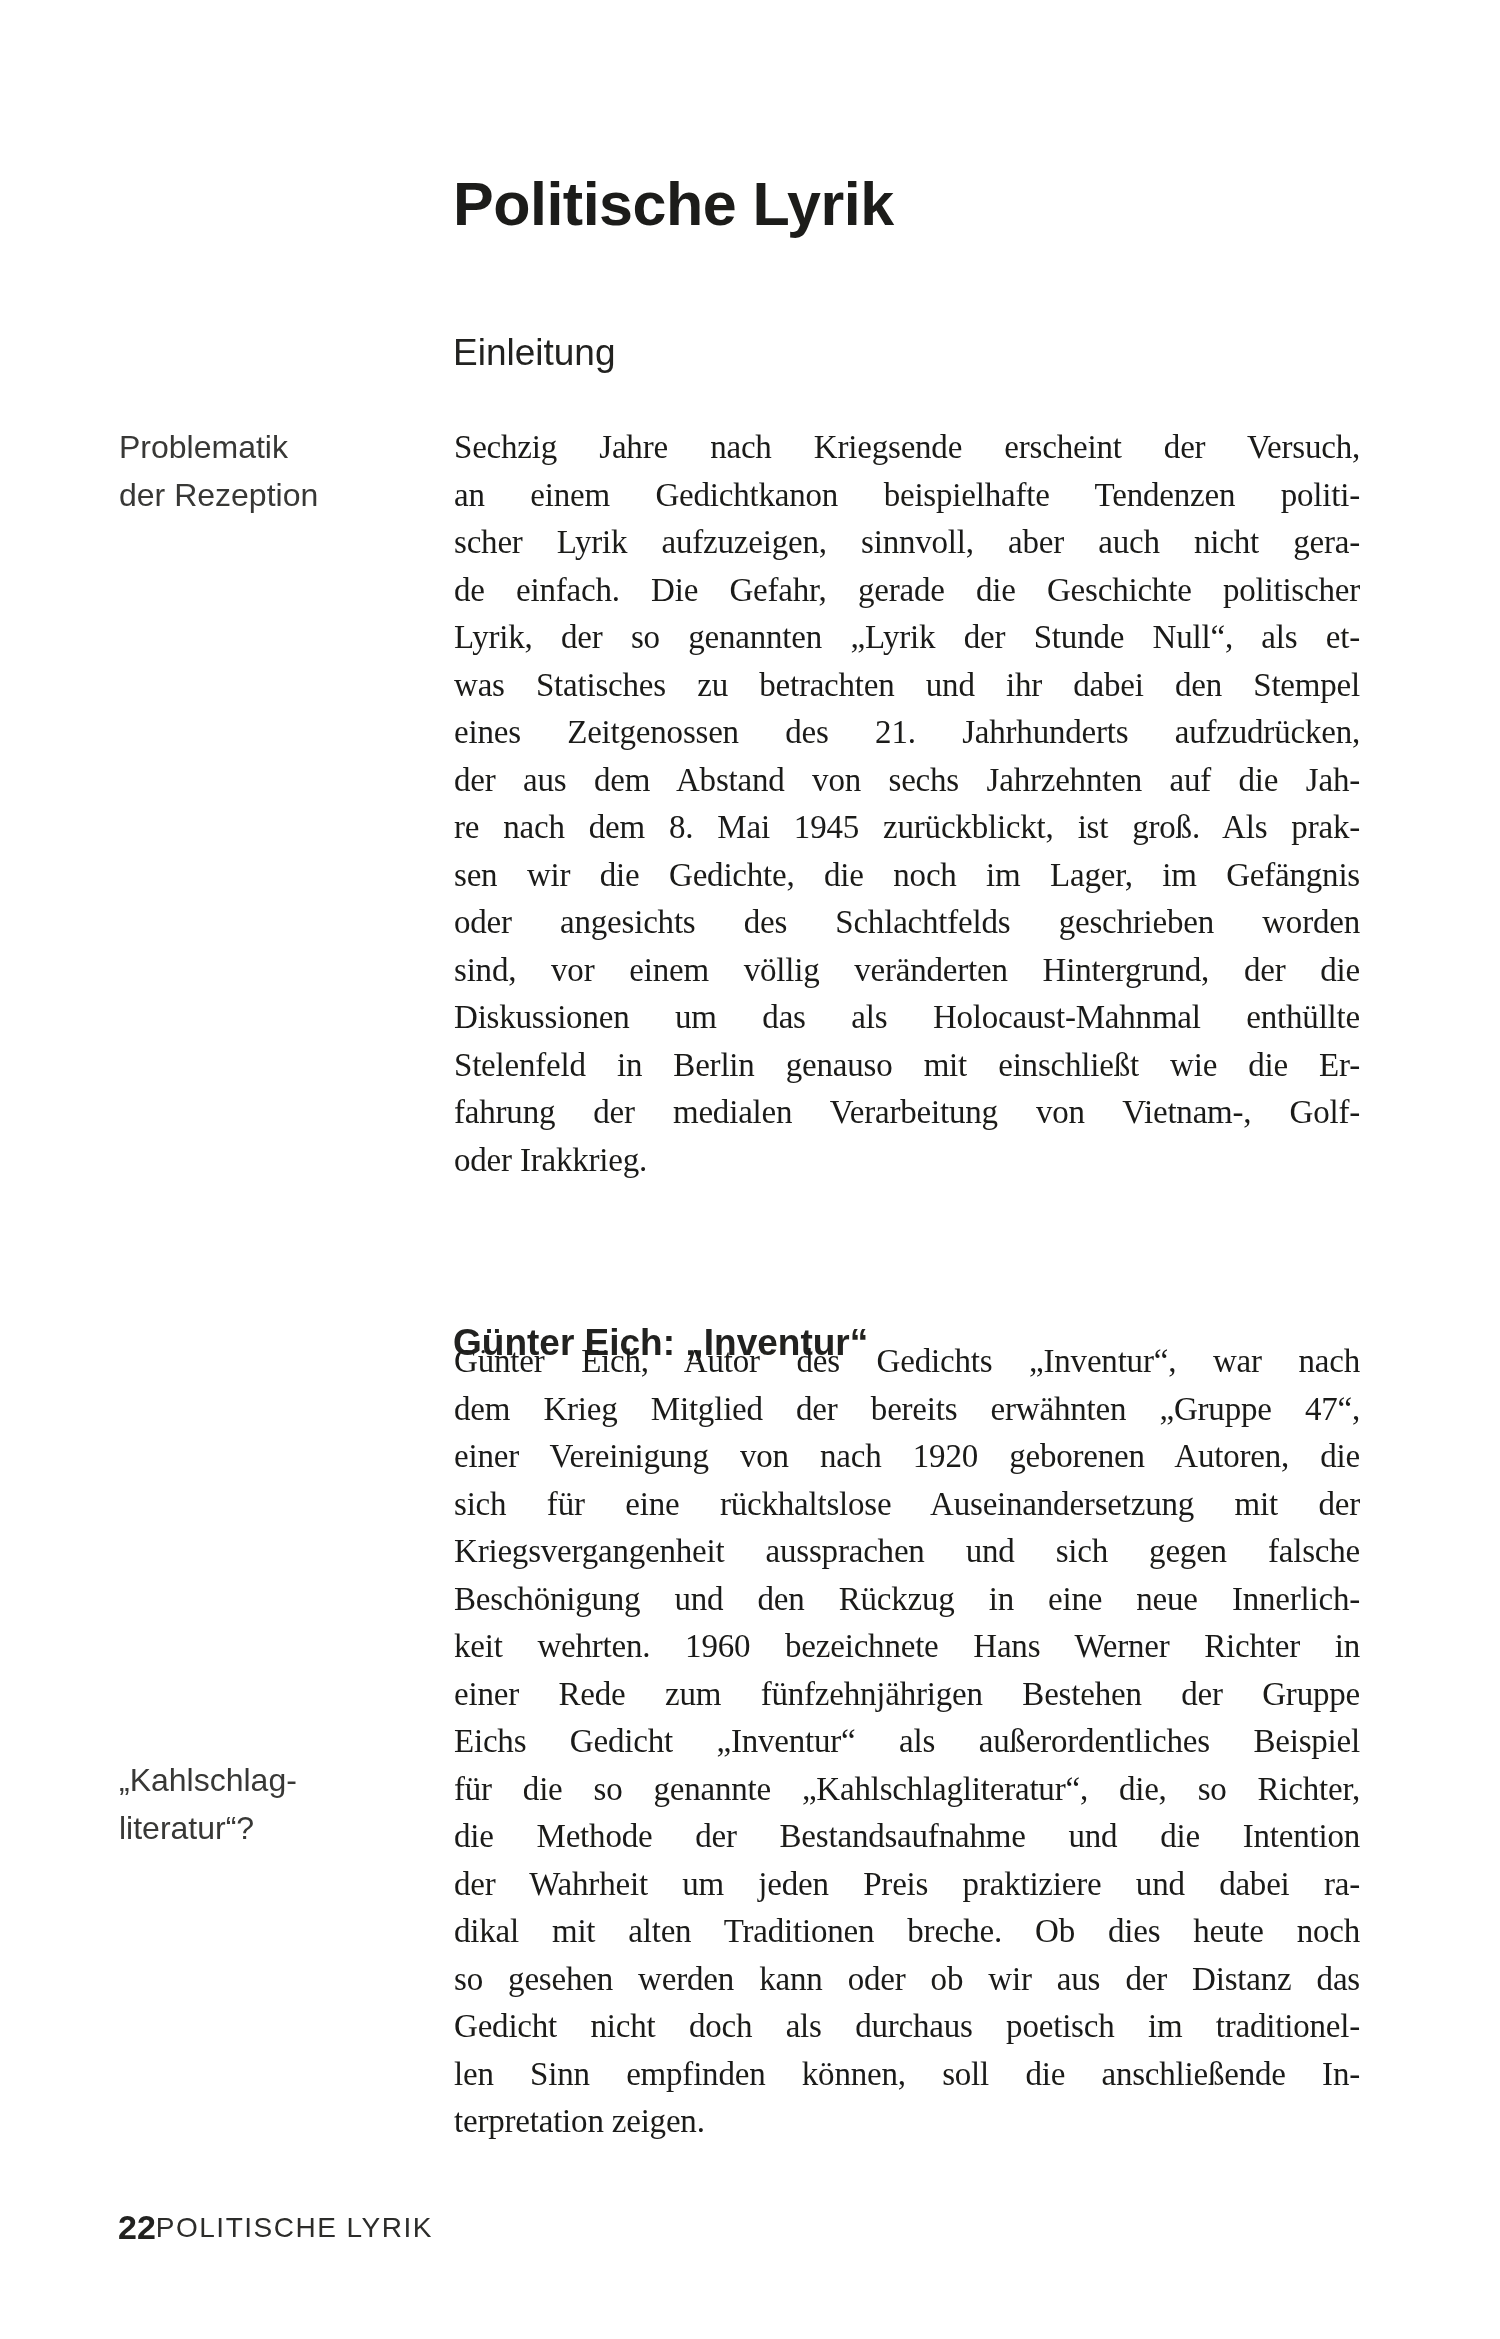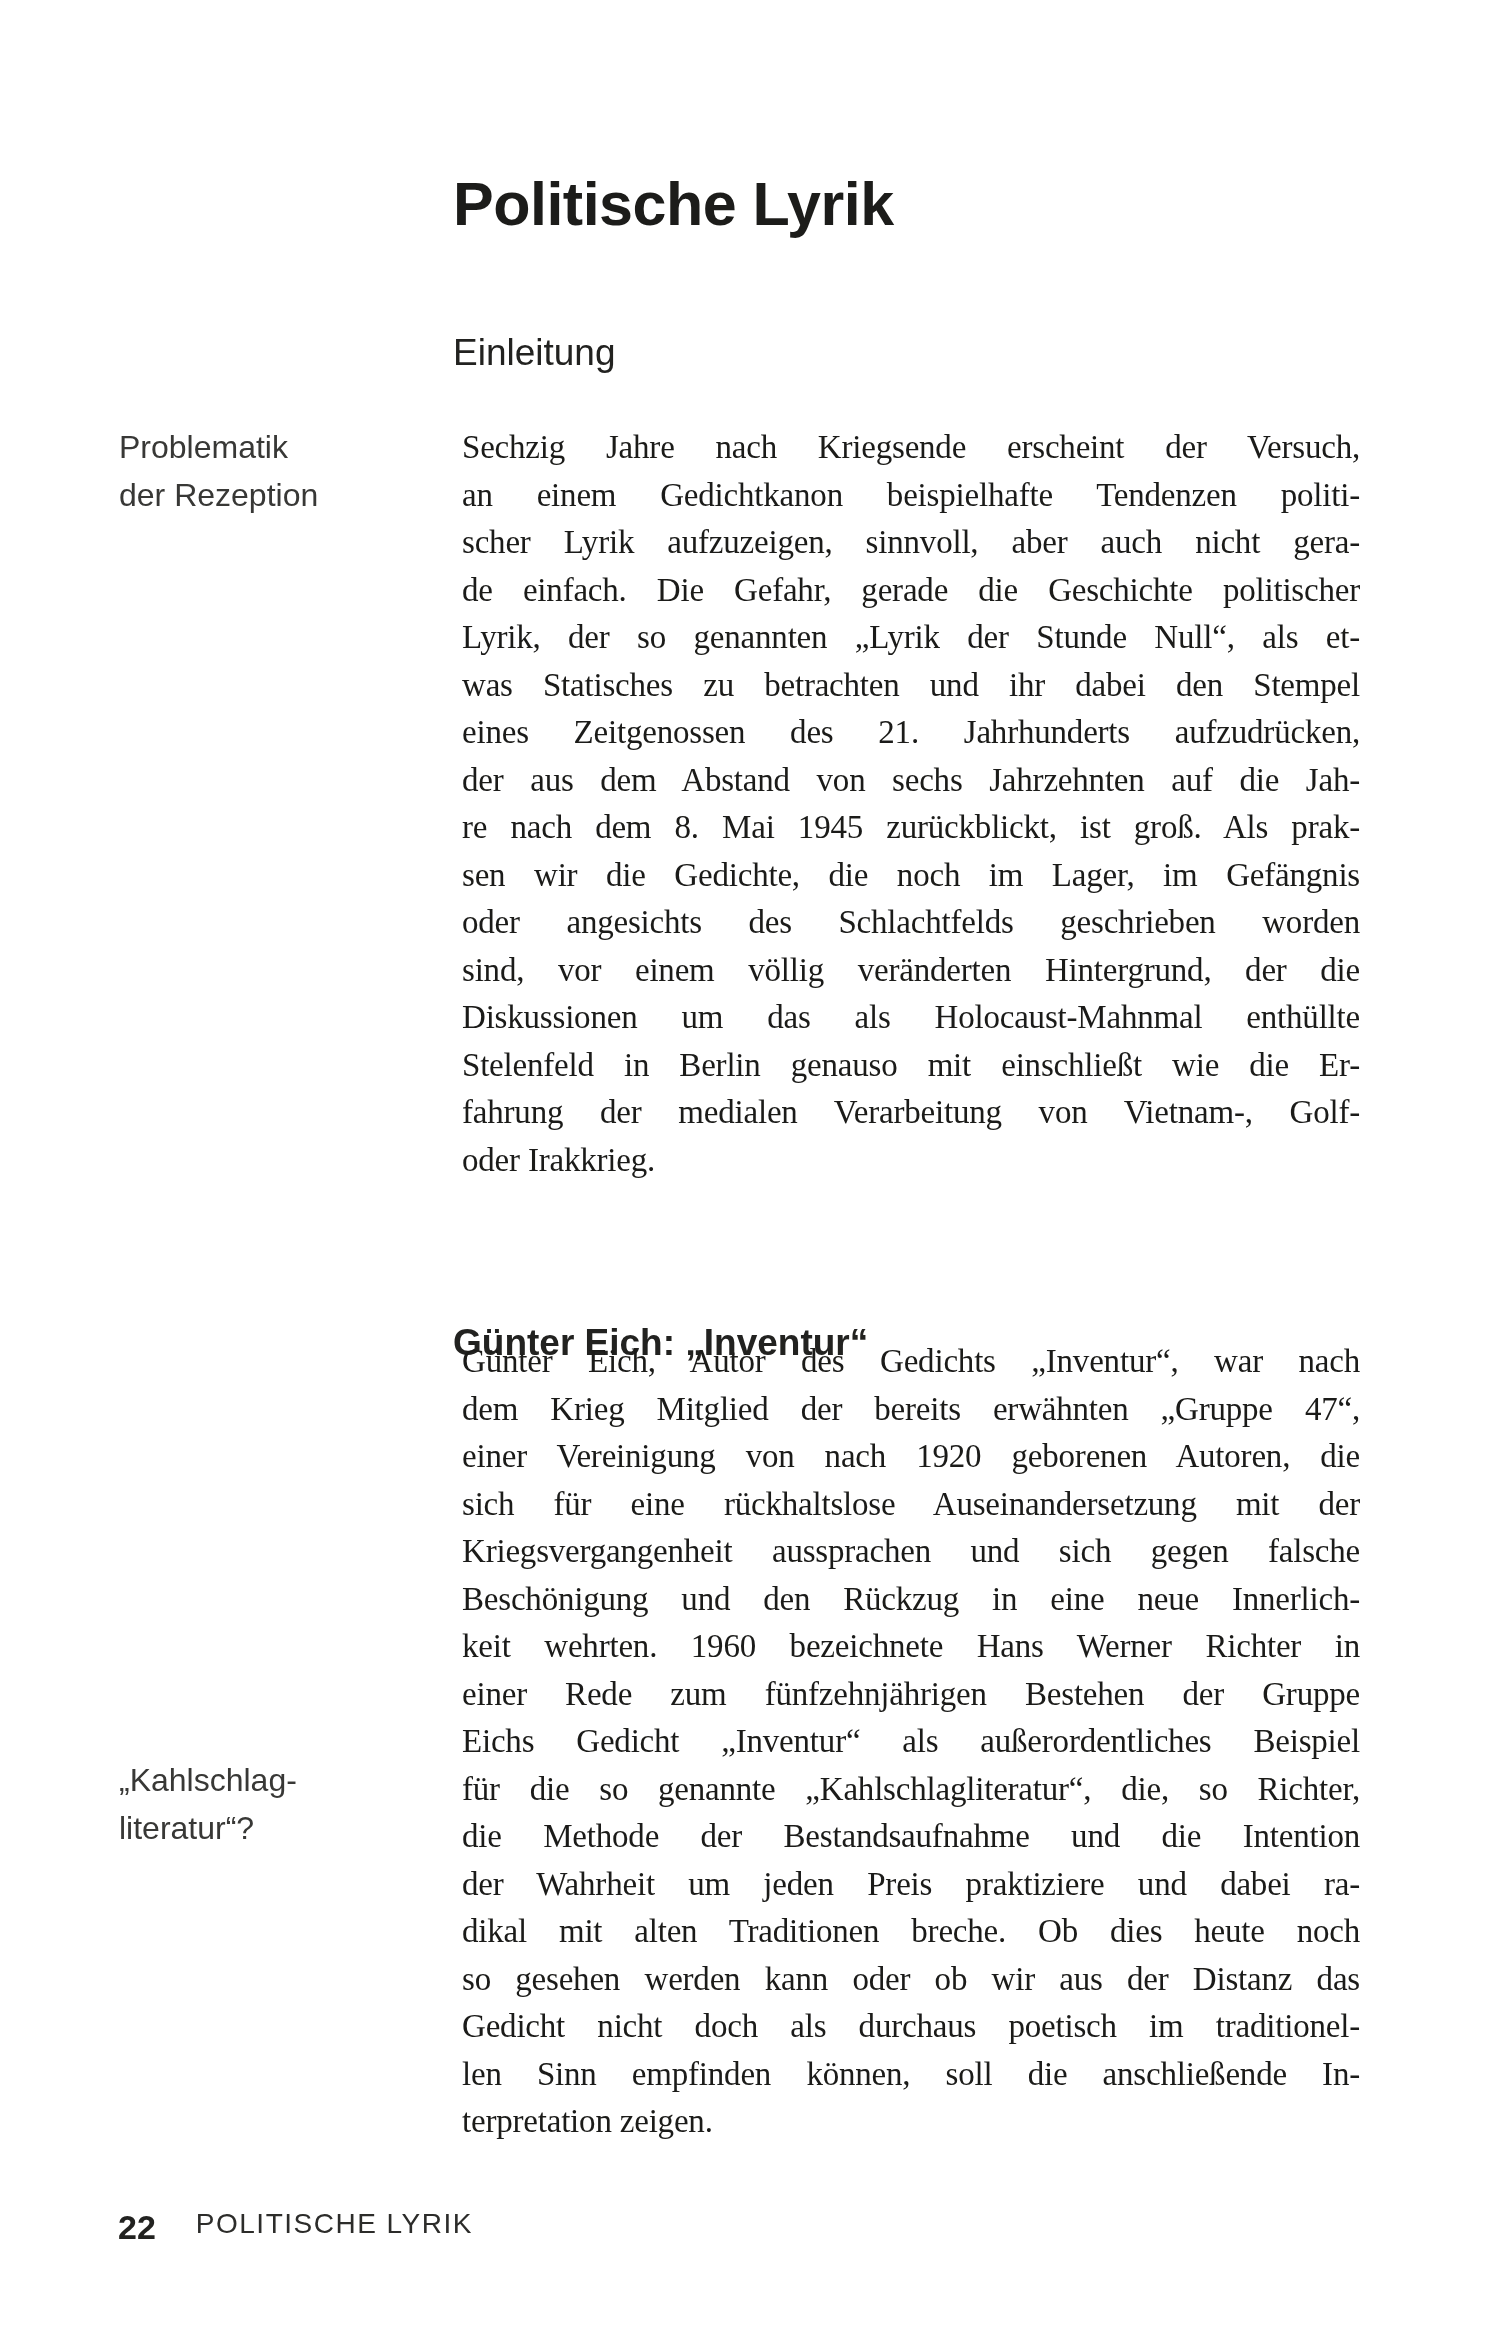--- a/index.html
+++ b/index.html
@@ -60,21 +60,20 @@
     font-size: 33px;
     letter-spacing: -0.2px;
     color: #1b1b19;
   }
   .body-par .line {
     line-height: 47.5px;
     height: 47.5px;
     text-align: justify;
     text-align-last: justify;
     overflow: visible;
-    margin-left: 8px;
   }
   .body-par .line.last {
     text-align-last: left;
   }
   .par-einleitung { top: 424px; }
   .par-eich       { top: 1338px; }
 
   .sub-heading {
     position: absolute;
     left: 453px;
@@ -83,22 +82,21 @@
     font-weight: 700;
     color: #222220;
     line-height: 1.2;
     text-align: center;
   }
   .page-footer {
     position: absolute;
     left: 118px;
     top: 2208px;
     display: flex;
-    align-items: flex-start;
-    gap: 40px;
+    align-items: center;
   }
   .page-number {
     font-size: 34px;
     font-weight: 700;
     color: #222220;
   }
   .chapter-label {
     font-size: 28px;
     font-weight: 400;
     letter-spacing: 1.5px;

